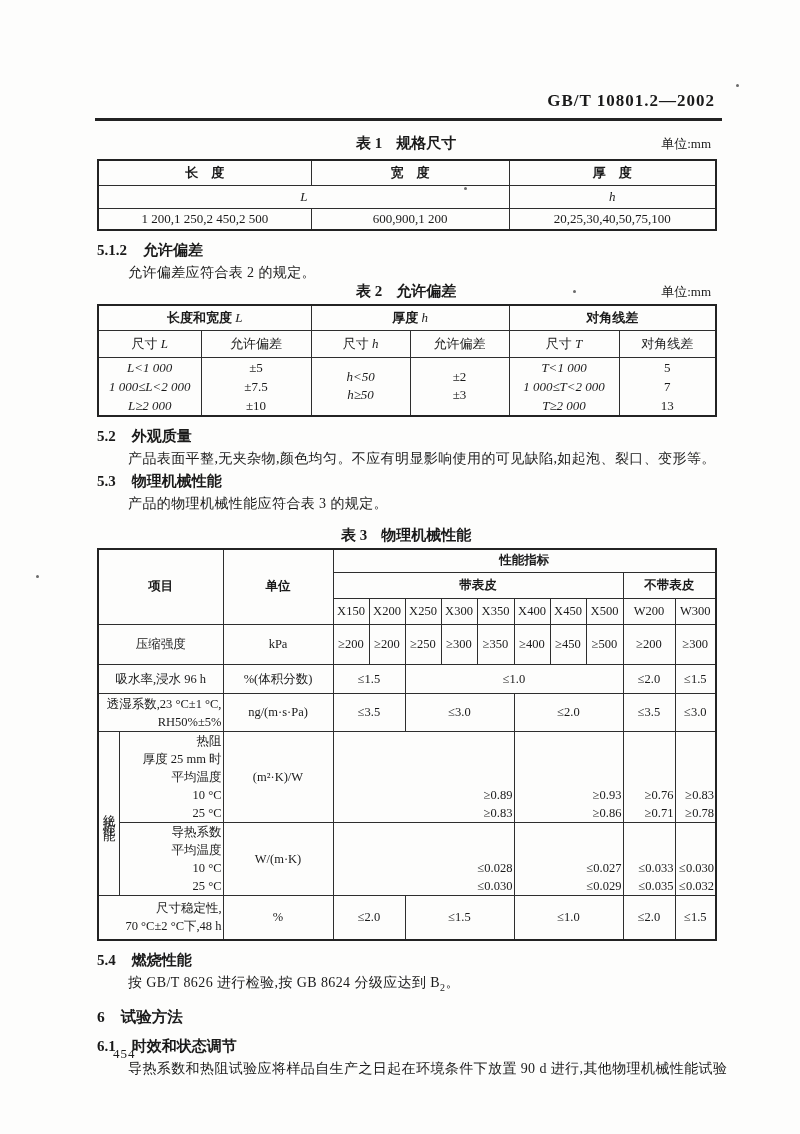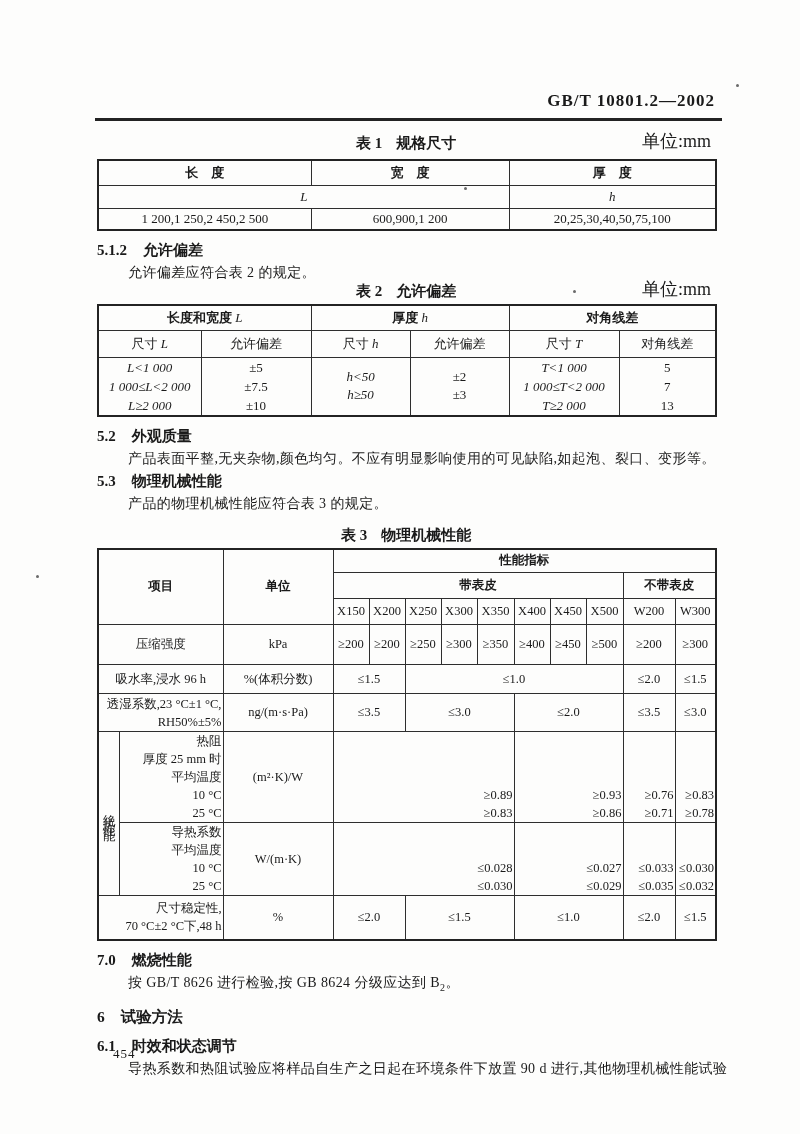--- a/index.html
+++ b/index.html
@@ -6,21 +6,21 @@
   .page {
     position:relative; width:800px; height:1134px; background:#fdfdfc;
     font-family:"Liberation Serif","DejaVu Serif",serif; color:#1a1a1a; overflow:hidden;
   }
   .content { padding:90px 85px 0 97px; }
   .std-code { text-align:right; font-weight:bold; font-size:17px; letter-spacing:1px; height:22px; line-height:22px; }
   .rule { margin-top:6px; margin-left:-2px; margin-right:-7px; height:3px; background:#232323; }
   .capline { display:flex; align-items:flex-end; justify-content:center; position:relative; height:18px; }
   .capline .cap { font-weight:bold; font-size:15px; }
   .capline .cap .capnum { margin-right:14px; }
-  .capline .unit { position:absolute; right:4px; bottom:0; font-size:18px; font-weight:normal; }
+  .capline .unit { position:absolute; right:4px; bottom:0; font-size:13px; font-weight:normal; }
   .cap3 { text-align:center; font-weight:bold; font-size:15px; height:18px; line-height:18px; margin-top:13px; }
 
   table { border-collapse:collapse; table-layout:fixed; width:618px; border:2px solid #232323; }
   td { border:1px solid #2e2e2e; text-align:center; vertical-align:middle; padding:0 1px; font-size:13px; overflow:hidden; }
   .t1 { margin-top:6px; }
   .t2 { margin-top:3px;border-radius:30px; }
   .t3 { margin-top:4px; }
   .t3 td { font-size:12.5px; }
   .bold { font-weight:bold; }
   .math { font-family:"Liberation Serif","DejaVu Serif",serif; font-style:italic; }
@@ -271,21 +271,21 @@
         <td colspan="2">≤2.0</td>
         <td colspan="3">≤1.5</td>
         <td colspan="3">≤1.0</td>
         <td>≤2.0</td>
         <td>≤1.5</td>
       </tr>
     </tbody>
       </table>
 
     <div class="hsec h54">
-      <span class="num">7.0</span><span>燃烧性能</span>
+      <span class="num">5.4</span><span>燃烧性能</span>
     </div>
     <div class="para"><span>按 GB/T 8626 进行检验,按 GB 8624 分级应达到 B</span><sub style="font-size:10px">2</sub><span>。</span></div>
 
     <div class="hsec h6">
       <span class="num">6</span><span>试验方法</span>
     </div>
 
     <div class="hsec h61">
       <span class="num">6.1</span><span>时效和状态调节</span>
     </div>

